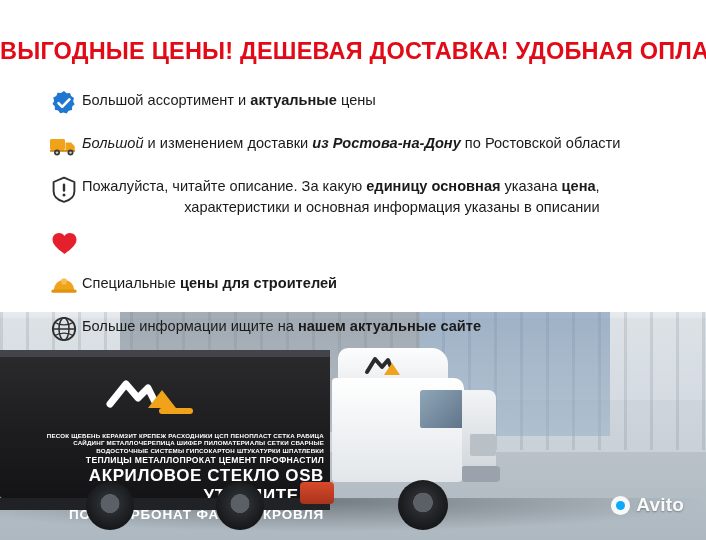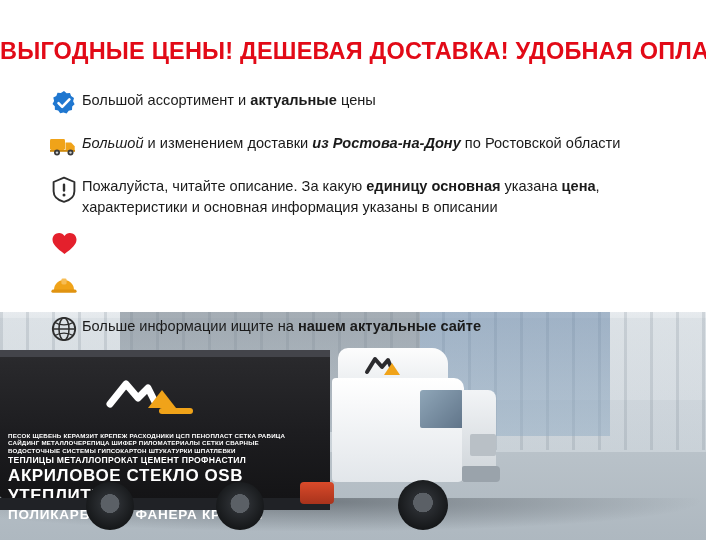--- a/index.html
+++ b/index.html
@@ -89,20 +89,21 @@
 
   .features {
     position: absolute;
     left: 46px; top: 86px;
     width: 640px;
   }
   .feature {
     display: flex;
     align-items: flex-start;
     margin-bottom: 9px;
+    text-align: right;
   }
   .feature .ico {
     flex: 0 0 36px;
     width: 36px;
     height: 34px;
     display: flex;
     align-items: center;
     justify-content: center;
   }
   .feature .txt {
@@ -136,21 +137,21 @@
   .trailer-logo {
     position: absolute;
     left: 104px; top: 48px;
     width: 92px; height: 40px;
   }
   .trailer-text {
     position: absolute;
     left: 8px; top: 102px;
     width: 316px;
     color: #ffffff;
-    text-align: left;
+    text-align: right;
     line-height: 1.18;
   }
   .tt1 { font-size: 6.2px; letter-spacing: .2px; font-weight: bold; }
   .tt2 { font-size: 6.2px; letter-spacing: .2px; font-weight: bold; }
   .tt3 { font-size: 8.6px; letter-spacing: .3px; font-weight: bold; margin-top: 1px; }
   .tt4 { font-size: 17px; letter-spacing: .6px; font-weight: bold; margin-top: 1px; }
   .tt5 { font-size: 13.5px; letter-spacing: .8px; font-weight: bold; margin-top: 1px; }
 
   .cab {
     position: absolute;
@@ -327,20 +328,23 @@
       </div>
 
       <div class="feature">
         <span class="ico">
           <svg width="28" height="22" viewBox="0 0 28 22">
             <path d="M4 15c0-5.5 4.1-10 10-10s10 4.5 10 10z" fill="#f0a319"></path>
             <rect x="11.4" y="3.4" width="5.2" height="6" rx="1.4" fill="#f7bd55"></rect>
             <rect x="1.4" y="14.6" width="25.2" height="3.2" rx="1.6" fill="#e09310"></rect>
           </svg>
         </span>
+        <span class="txt">
+          <span>Специальные </span><b>цены для строителей</b>
+        </span>
       </div>
 
       <div class="feature">
         <span class="ico">
           <svg width="26" height="26" viewBox="0 0 26 26">
             <circle cx="13" cy="13" r="11.2" fill="none" stroke="#2e2e2e" stroke-width="1.8"></circle>
             <ellipse cx="13" cy="13" rx="5" ry="11.2" fill="none" stroke="#2e2e2e" stroke-width="1.5"></ellipse>
             <line x1="1.8" y1="13" x2="24.2" y2="13" stroke="#2e2e2e" stroke-width="1.5"></line>
             <path d="M4 6.5c2.6 1.6 5.6 2.4 9 2.4s6.4-.8 9-2.4" fill="none" stroke="#2e2e2e" stroke-width="1.4"></path>
             <path d="M4 19.5c2.6-1.6 5.6-2.4 9-2.4s6.4.8 9 2.4" fill="none" stroke="#2e2e2e" stroke-width="1.4"></path>
@@ -391,14 +395,18 @@
       <div class="cab-front"></div>
       <div class="grille"></div>
       <div class="bumper"></div>
     </div>
 
     <div class="wheel w1"></div>
     <div class="wheel w2"></div>
     <div class="wheel w3"></div>
   </div>
 
+  <div class="avito">
+    <span class="avito-dot"></span>
+    <span class="avito-text">Avito</span>
+  </div>
 
 </div>
 
 </body></html>

